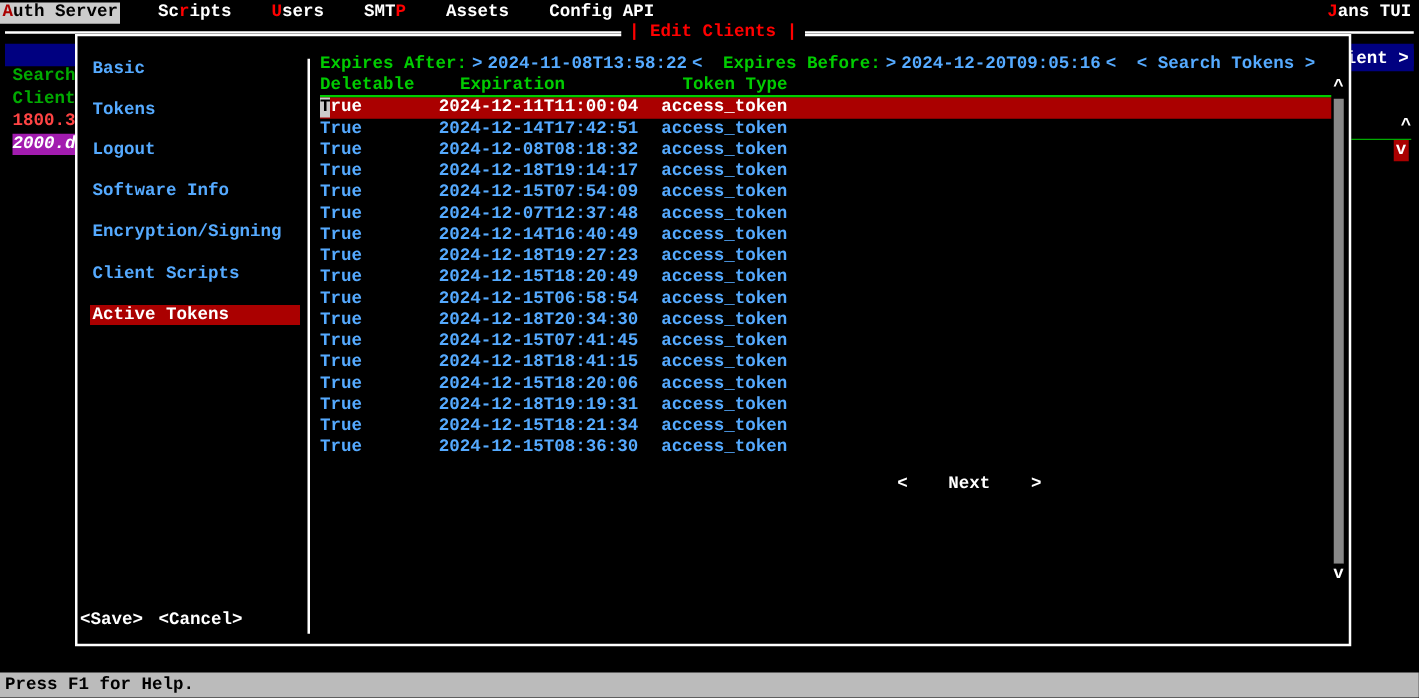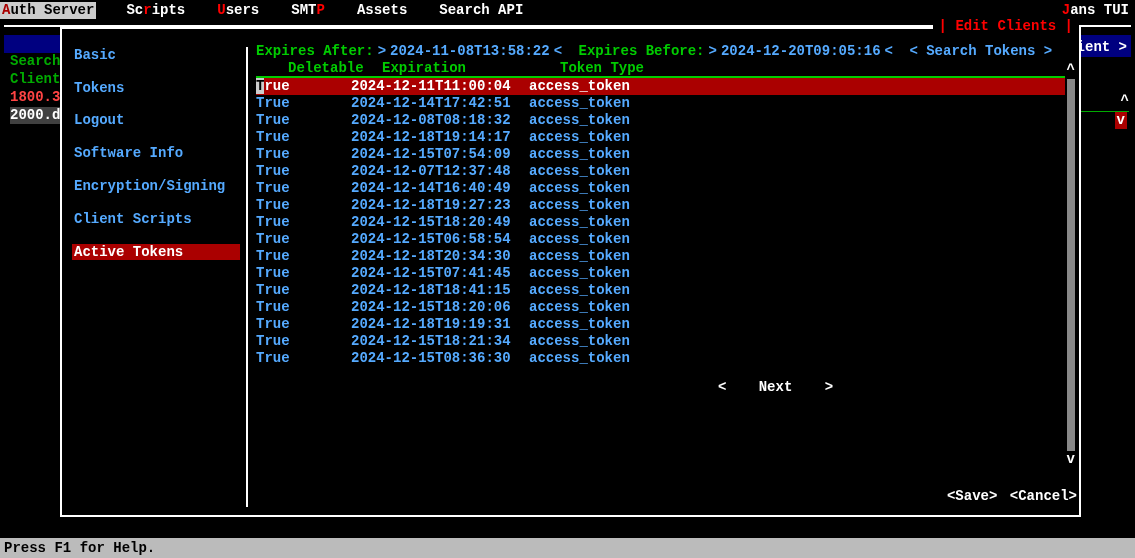--- a/index.html
+++ b/index.html
@@ -47,21 +47,21 @@
       left: 4px;
       right: 4px;
       border-top: 2px solid #fff;
       padding-top: 8px;
     }
     .bg-navrow { background: #000080; color: #fff; height: 18px; padding: 0 6px; }
     .bg-row { height: 18px; padding: 0 6px; }
     .bg-search { color: #0a0; }
     .bg-client { color: #0a0; }
     .bg-red1 { color: #f44; }
-    .bg-red2 { background: #404040; color: #fff; display: inline-block; }
+    .bg-red2 { background: #a21caf; color: #fff; display: inline-block; font-style: italic; }
     .bg-right-col {
       position: absolute;
       top: 12px;
       right: 0;
       width: 60px;
     }
     .bg-right-item { text-align: right; padding-right: 4px; height: 18px; }
     .bg-right-nav { background: #000080; color: #fff; }
     .bg-right-caret { text-align: right; padding-right: 2px; height: 18px;}
     .bg-right-line { border-top: 1px solid #0a0; margin-right: 2px; }
@@ -74,21 +74,21 @@
       right: 54px;
       height: 490px;
       border: 2px solid #fff;
       background: #000;
       z-index: 10;
     }
     .dialog-title-wrap {
       position: absolute;
       top: -11px;
       width: 100%;
-      text-align: right;
+      text-align: center;
     }
     .dialog-title {
       background: #000;
       color: #f00;
       padding: 0 6px;
     }
     .dialog-body {
       display: flex;
       height: 100%;
       padding: 14px 4px 4px 4px;
@@ -131,21 +131,21 @@
     .filters .val { color: #5af; }
     .filters .gt { color: #5af; }
     
     .col-headers {
       display: flex;
       color: #0c0;
       border-bottom: 2px solid #0c0;
       padding-bottom: 0;
       margin-top: 0px;
     }
-    .col-del { width: 94px; margin-left: 32px; }
+    .col-del { width: 112px; }
     .col-exp { width: 178px; }
     .col-type { flex: 1; }
     
     .token-table {
       margin-top: 0;
     }
     .token-row {
       display: flex;
       color: #5af;
       height: 17px;
@@ -175,21 +175,21 @@
       text-align: center;
       margin-top: 12px;
       padding-left: 230px;
     }
     .pager span { margin: 0 12px; cursor: pointer; }
     
     .dialog-footer {
       position: absolute;
       bottom: 10px;
       width: 100%;
-      text-align: right;
+      text-align: left;
       color: #fff;
     }
     .dialog-footer span { margin: 0 2px; cursor: pointer; }
     
     .statusbar {
       position: absolute;
       bottom: 0;
       left: 0;
       right: 0;
       background: #bbb;
@@ -201,21 +201,21 @@
   </style>
 </head>
 <body>
 
 <div class="menubar" id="menubar">
     <div class="menubar-item active"><span class="hl">A</span>uth Server</div>
     <div class="menubar-item">Sc<span class="hl">r</span>ipts</div>
     <div class="menubar-item"><span class="hl">U</span>sers</div>
     <div class="menubar-item">SMT<span class="hl">P</span></div>
     <div class="menubar-item">Assets</div>
-    <div class="menubar-item">Search API</div>
+    <div class="menubar-item">Config API</div>
     <div class="menubar-spacer"></div>
     <div class="app-title"><span class="hl">J</span>ans TUI</div>
   </div>
 
 <div class="main-area">
   <div class="bg-panel">
     <div class="bg-navrow"></div>
     <div class="bg-row"><span class="bg-search">Search</span></div>
     <div class="bg-row"><span class="bg-client">Client</span></div>
     <div class="bg-row"><span class="bg-red1">1800.3</span></div>

